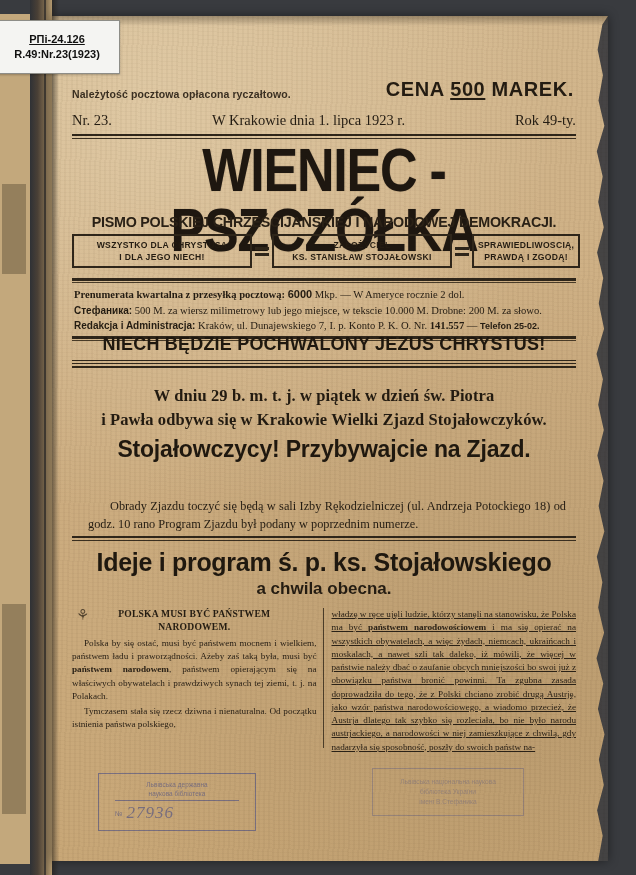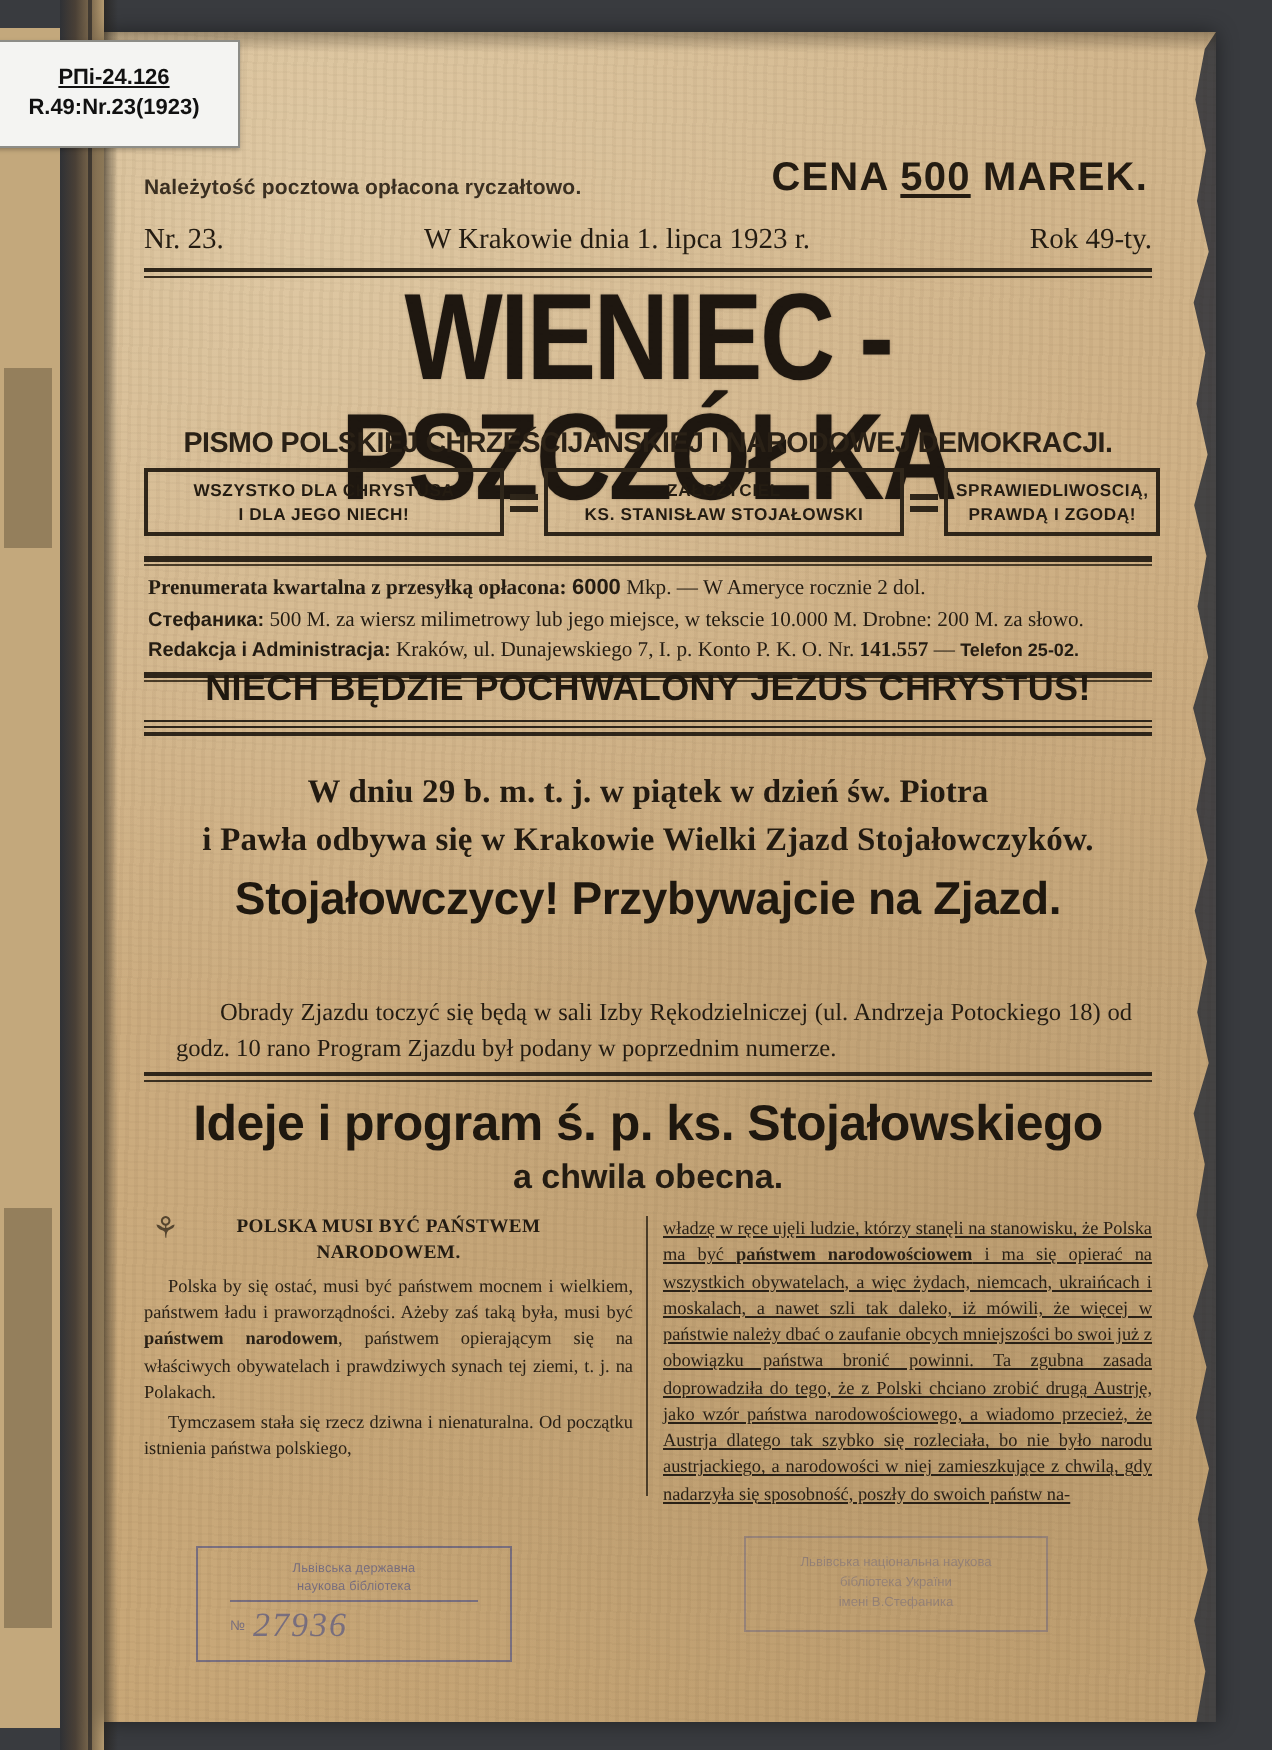--- a/index.html
+++ b/index.html
@@ -282,21 +282,21 @@
           <span>SPRAWIEDLIWOSCIĄ,</span>
           <span>PRAWDĄ  I  ZGODĄ!</span>
         </div>
       </div>
 
       <div class="prenum-wrap">
         <div class="thickrule"></div>
         <div class="thinrule"></div>
         <div class="prenum">
           <div>
-            <b>Prenumerata kwartalna z przesyłką opłacona: </b><span class="big">6000</span><span> Mkp. — W Ameryce rocznie 2 dol.</span>
+            <b>Prenumerata kwartalna z przesyłką pocztową: </b><span class="big">6000</span><span> Mkp. — W Ameryce rocznie 2 dol.</span>
           </div>
           <div>
             <span class="sans">Стефаника:</span><span> 500 M. za wiersz milimetrowy lub jego miejsce, w tekscie 10.000 M. Drobne: 200 M. za słowo.</span>
           </div>
           <div>
             <span class="sans">Redakcja i Administracja:</span><span> Kraków, ul. Dunajewskiego 7, I. p. Konto P. K. O. Nr. </span><b>141.557</b><span> — </span><span class="tel">Telefon 25-02.</span>
           </div>
         </div>
         <div class="thickrule"></div>
         <div class="thinrule"></div>

